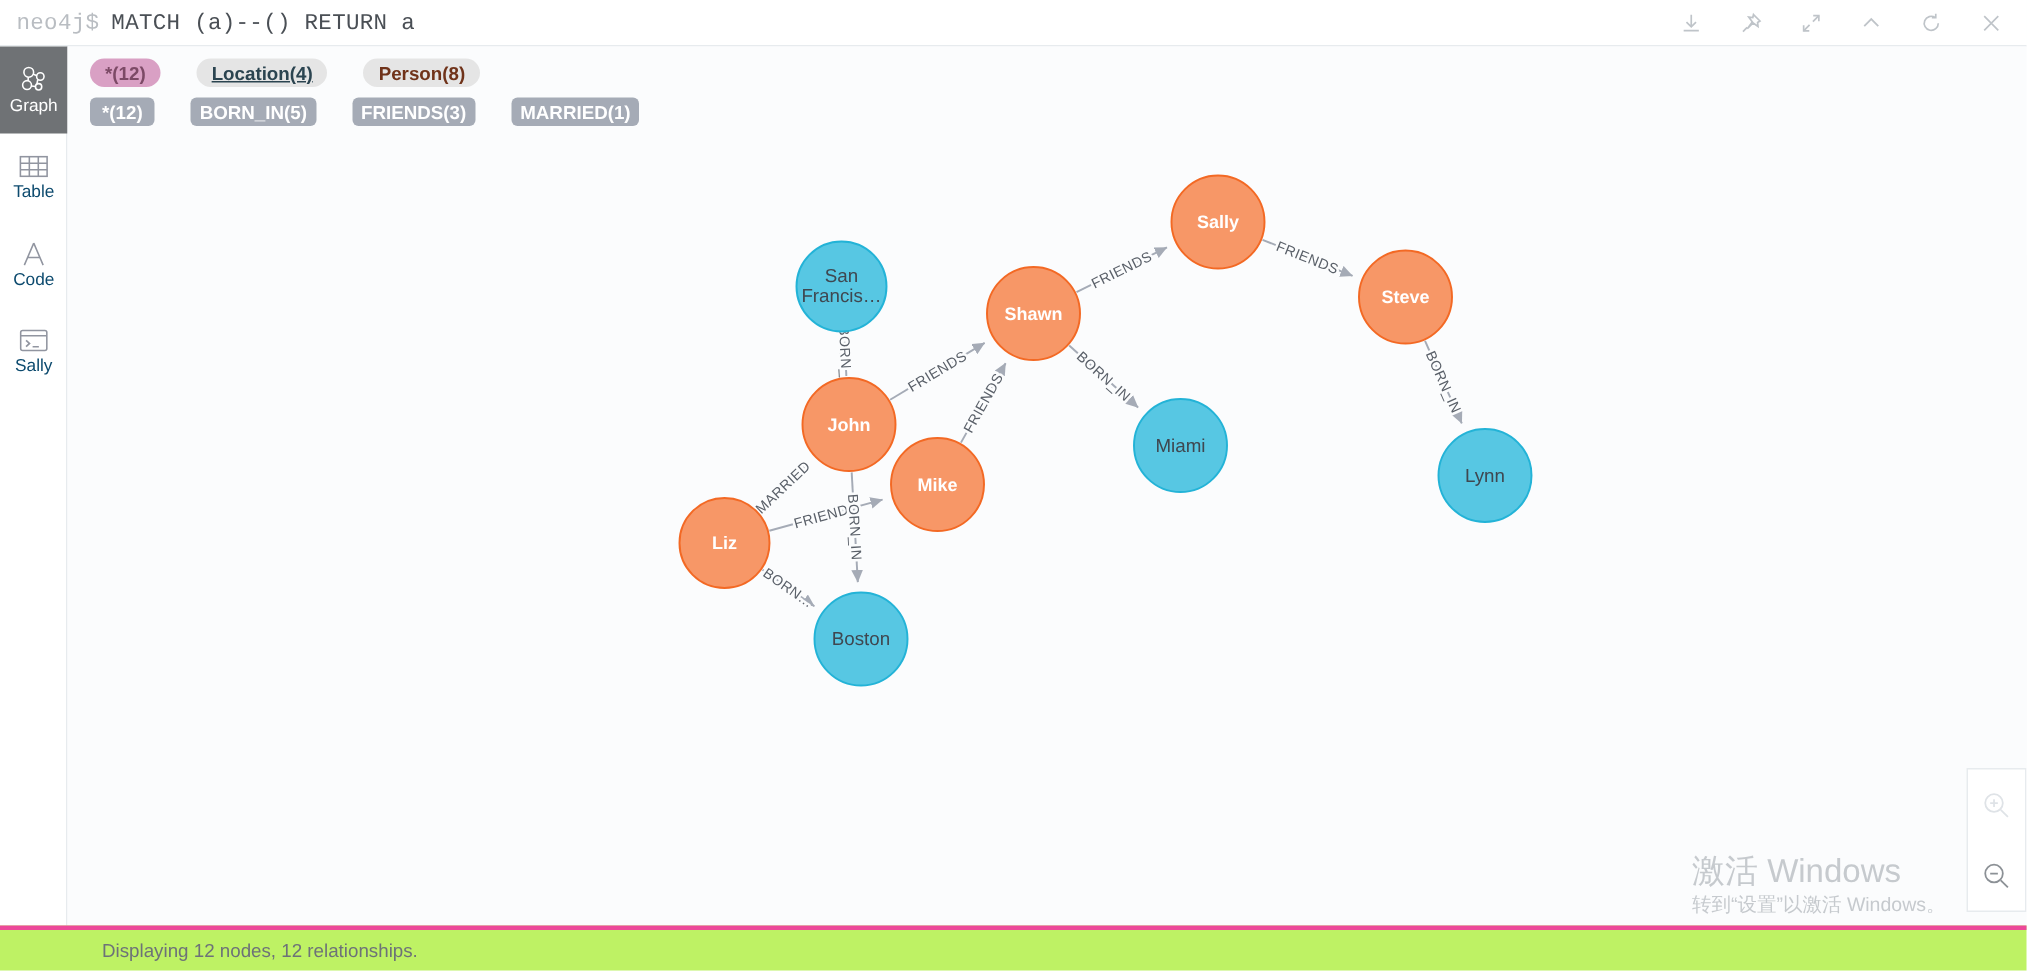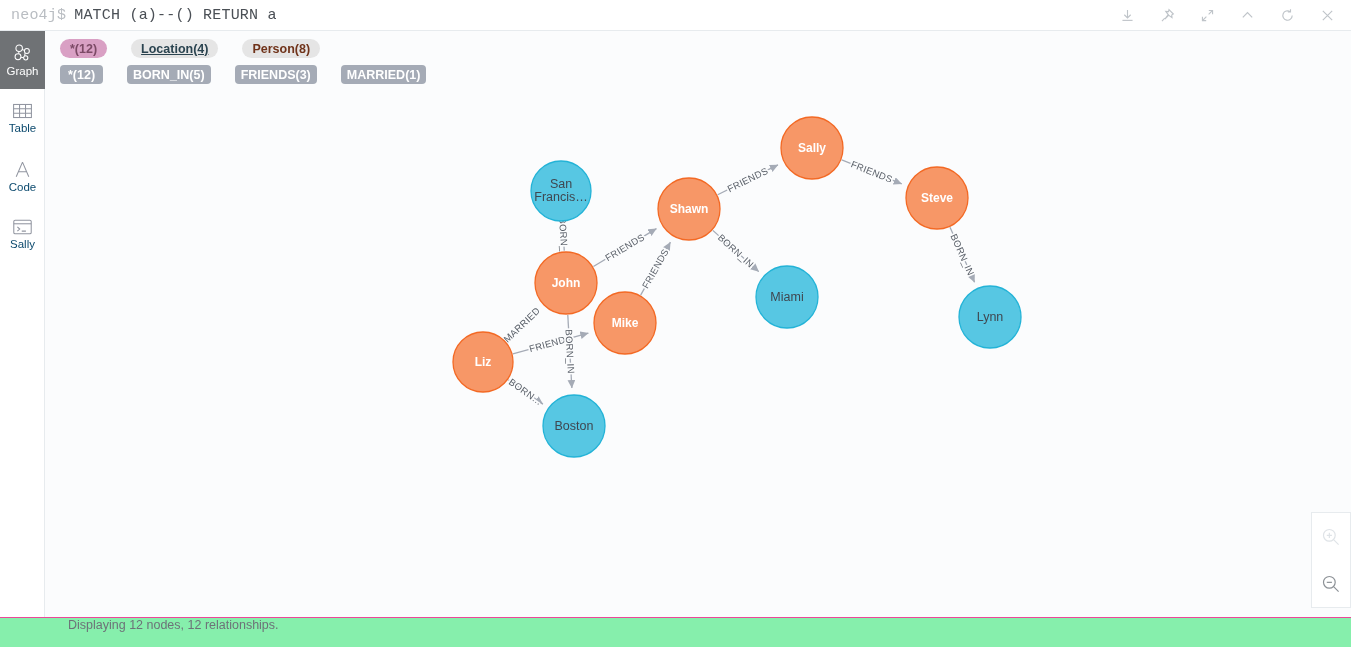--- a/index.html
+++ b/index.html
@@ -95,22 +95,22 @@
   .watermark{
     position:absolute;right:54px;top:537px;text-align:left;color:#c3c8ce;
     pointer-events:none;user-select:none;
   }
   .wm1{font-size:22px;line-height:26px;color:#c6cace;}
   .wm2{font-size:13px;line-height:18px;color:#c6cace;}
 
   
   .statusbar{
     position:absolute;left:0;bottom:0;width:1351px;height:30px;
-    background:#86efac;border-top:1px solid #ec4899;box-sizing:border-box;
-    display:flex;align-items:flex-start;
+    background:#bef264;border-top:3px solid #ec4899;box-sizing:border-box;
+    display:flex;align-items:center;
   }
   .statustext{font-size:12.5px;color:#6d7278;padding-left:68px;}
 </style>
 </head>
 <body>
 
 <div class="app">
 
   <div class="querybar">
     <span class="prompt">neo4j$</span>
@@ -317,20 +317,24 @@
           </g>
           <g>
             <circle cx="562" cy="614" r="22" fill="#f79767" stroke="#f36924" stroke-width="1.3"></circle>
           </g>
           <g>
             <circle cx="685" cy="614" r="22" fill="#f79767" stroke="#f36924" stroke-width="1.3"></circle>
           </g>
         </g>
     </svg>
 
+    <div class="watermark">
+      <div class="wm1">激活 Windows</div>
+      <div class="wm2">转到“设置”以激活 Windows。</div>
+    </div>
 
     <div class="zoomctl">
       <div class="zbtn">
         <svg width="22" height="22" viewBox="0 0 24 24" fill="none" stroke="#dfe3e7" stroke-width="1.3">
           <circle cx="10.2" cy="10.2" r="6.4"></circle>
             <path d="M15.1 15.1l5.2 5.2"></path>
           <path d="M7.4 10.2h5.6M10.2 7.4v5.6"></path>
         </svg>
       </div>
       <div class="zbtn">

